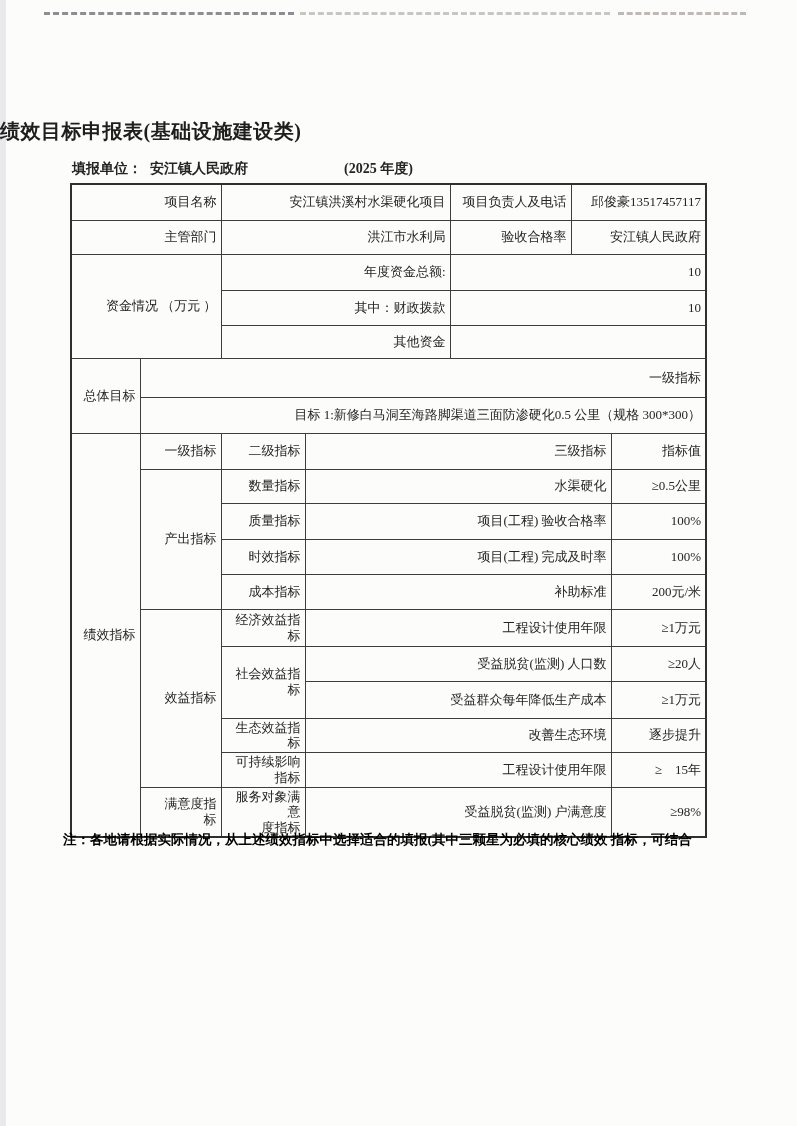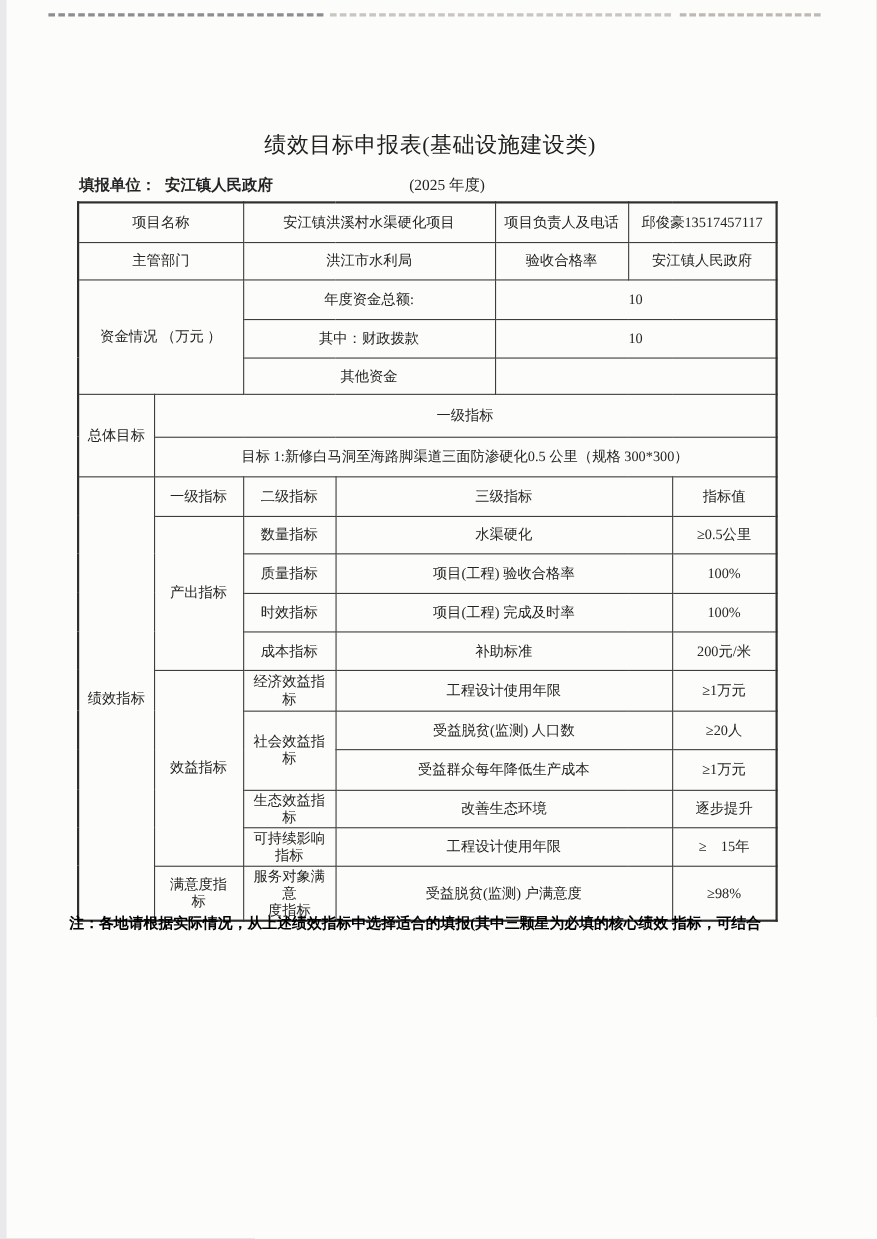--- a/index.html
+++ b/index.html
@@ -23,38 +23,38 @@
   .scan-line-b {
     position:absolute; top:12px; left:300px; width:310px; height:0;
     border-top:3px dashed rgba(80,70,70,0.30);
   }
   .scan-line-c {
     position:absolute; top:12px; left:618px; width:128px; height:0;
     border-top:3px dashed rgba(90,75,65,0.38);
   }
   .doc-title {
     position:absolute; top:118px; left:0; width:782px;
-    text-align:center;
-    font-size:20px; font-weight:400; letter-spacing:0.5px;
+    text-align:left;
+    font-size:20px; font-weight:700; letter-spacing:0.5px;
     color:#1e1e1e;
   }
   .fill-line { position:absolute; top:160px; left:0; width:100%; height:20px; font-size:14px; }
   .fill-label { position:absolute; left:72px; font-weight:600; }
   .fill-value { position:absolute; left:150px; font-weight:600; }
-  .fill-year  { position:absolute; left:344px; font-weight:400;margin-left:28px; }
+  .fill-year  { position:absolute; left:344px; font-weight:700; }
 
   table.form {
     position:absolute; left:70px; top:183px;
     border-collapse:collapse; table-layout:fixed;
     border:2px solid #2f2f2f;
   }
   table.form td {
     border:1px solid #3d3d3d;
     font-size:13px;
-    text-align:center;
+    text-align:right;
     vertical-align:middle;
     padding:1px 4px;
     line-height:1.2;
     overflow:hidden;
   }
   td.tl { text-align:left; padding-left:7px; }
   td.pre { white-space:pre-line; line-height:1.15; }
 
   .note {
     position:absolute; top:830px; left:63px; width:684px;

